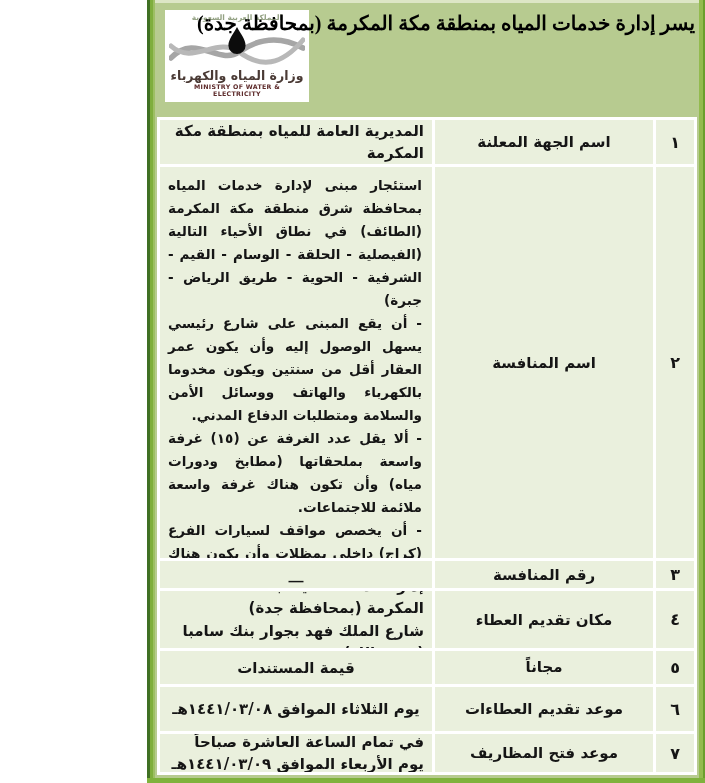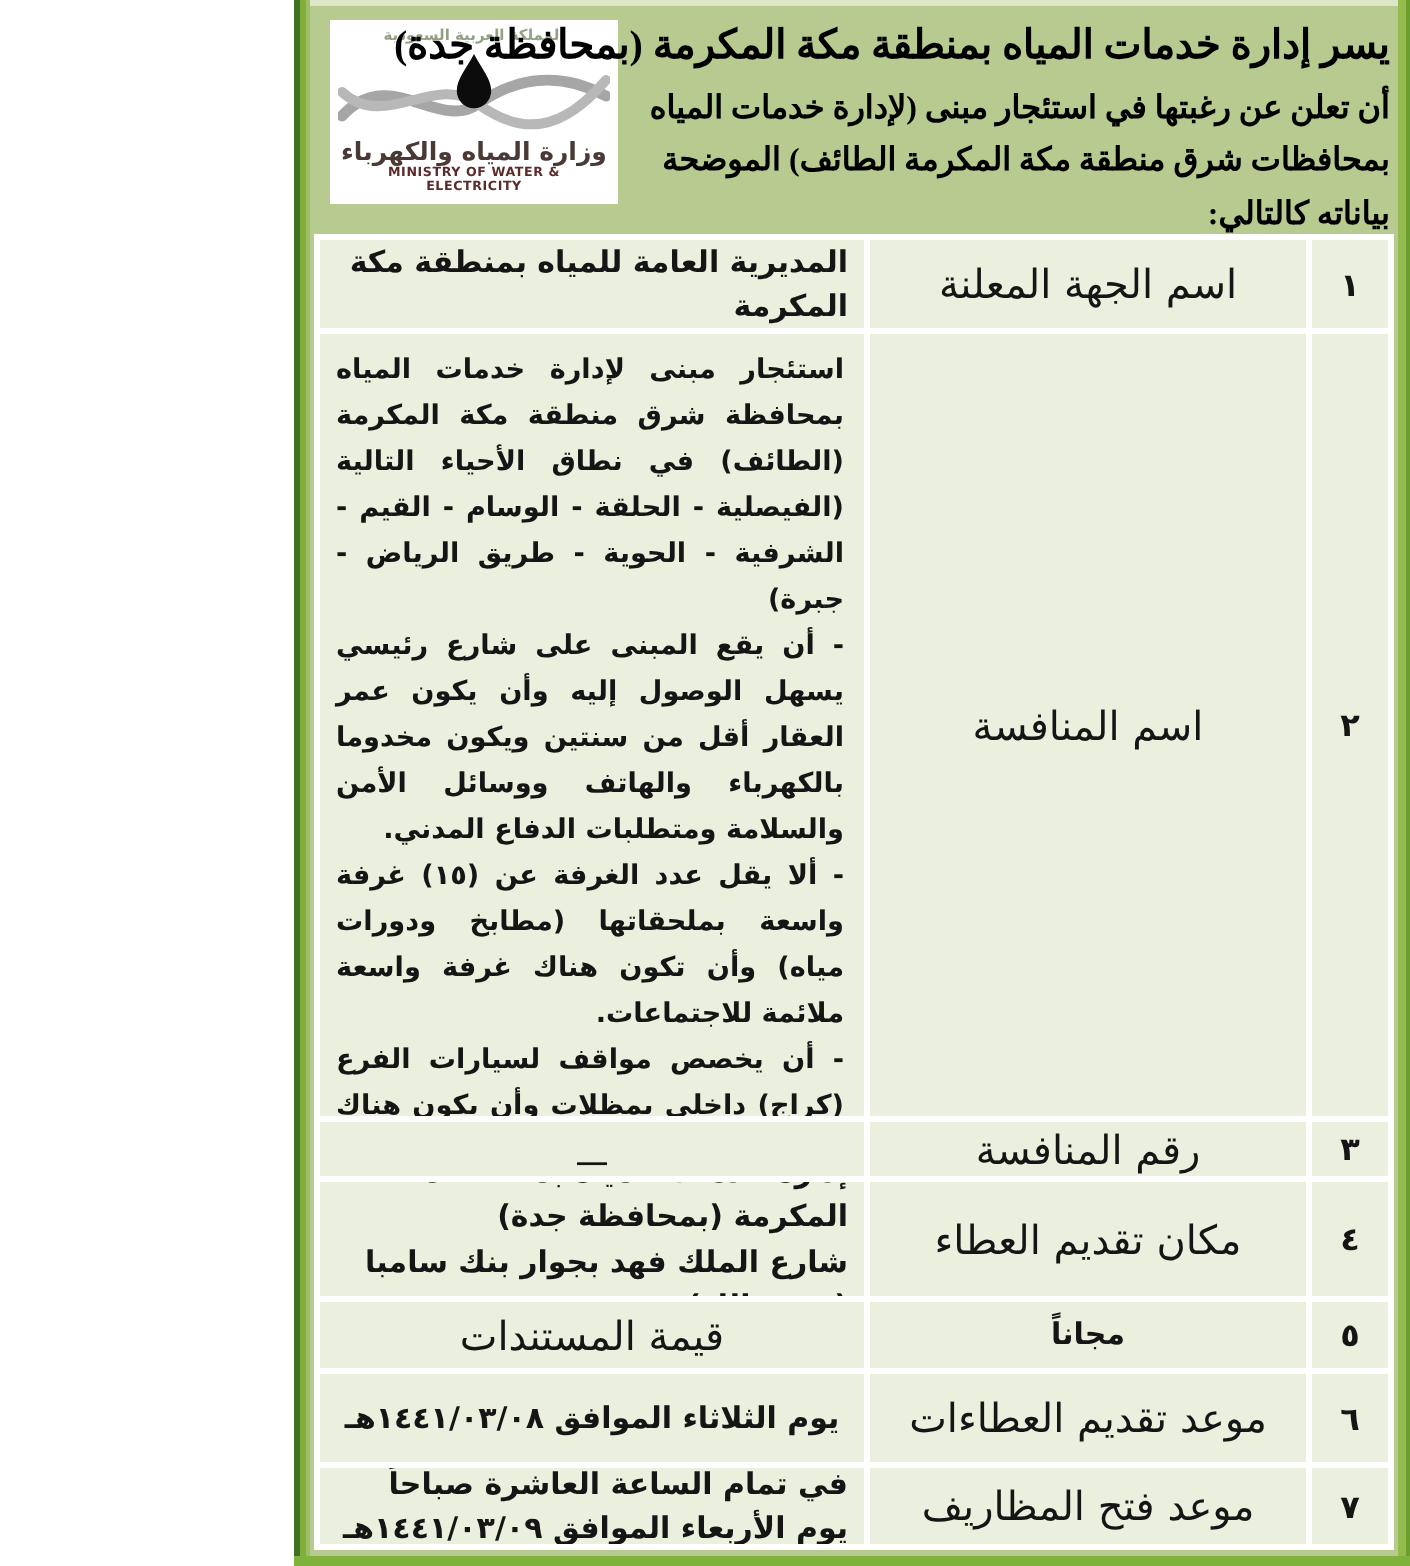--- a/index.html
+++ b/index.html
@@ -40,21 +40,21 @@
     display:grid; direction:rtl;
     grid-template-columns:38px 218px 1fr;
     grid-template-rows:44px 391px 27px 57px 33px 44px 1fr;
     gap:3px;
   }
   .cell{
     background:#eaf0dd; color:#151515; overflow:hidden;
     display:flex; align-items:center; justify-content:center;
   }
   .cell-num{ font-size:16px; font-weight:700; }
-  .cell-label{ font-size:20px; font-weight:400; text-align:right; padding:0 4px; }
+  .cell-label{ font-size:15px; font-weight:700; text-align:right; padding:0 4px; }
   .cell-value{ font-size:15px; font-weight:700; padding:2px 8px; white-space:pre-line; line-height:1.5; }
   .cell-value.long{
     display:block; font-size:13.6px; line-height:23px;
     text-align:justify; padding:7px 10px 4px 8px; white-space:pre-line;
   }
   .cell-value.dash{ font-size:15px; }
 </style>
 </head>
 <body>
 
@@ -72,21 +72,20 @@
         <path d="M2,24 C 24,44 48,14 70,30 S 112,44 134,18" fill="none" stroke="#b8b8b8" stroke-width="5" stroke-linecap="round"></path>
         <g transform="translate(68,20)">
           <path d="M0,-15 C4,-7.5 8.6,-2.5 8.6,3.5 a8.6,8.6 0 1,1 -17.2,0 C-8.6,-2.5 -4,-7.5 0,-15 Z" fill="#0c0c0c"></path>
         </g>
       </svg>
       <div class="logo-ar">وزارة المياه والكهرباء</div>
       <div class="logo-en">MINISTRY OF WATER &amp; ELECTRICITY</div>
     </div>
     <div class="titles">
       <div class="doc-title">يسر إدارة خدمات المياه بمنطقة مكة المكرمة (بمحافظة جدة)</div>
-      <div class="doc-subtitle">أن تعلن عن رغبتها في استئجار مبنى (لإدارة خدمات المياه بمحافظات شرق منطقة مكة المكرمة  الطائف) الموضحة بياناته كالتالي:</div>
     </div>
   </div>
 
   <div class="tbl">
 
     <div class="cell cell-num">١</div>
     <div class="cell cell-label">اسم الجهة المعلنة</div>
     <div class="cell cell-value">المديرية العامة للمياه بمنطقة مكة المكرمة</div>
 
     <div class="cell cell-num">٢</div>

